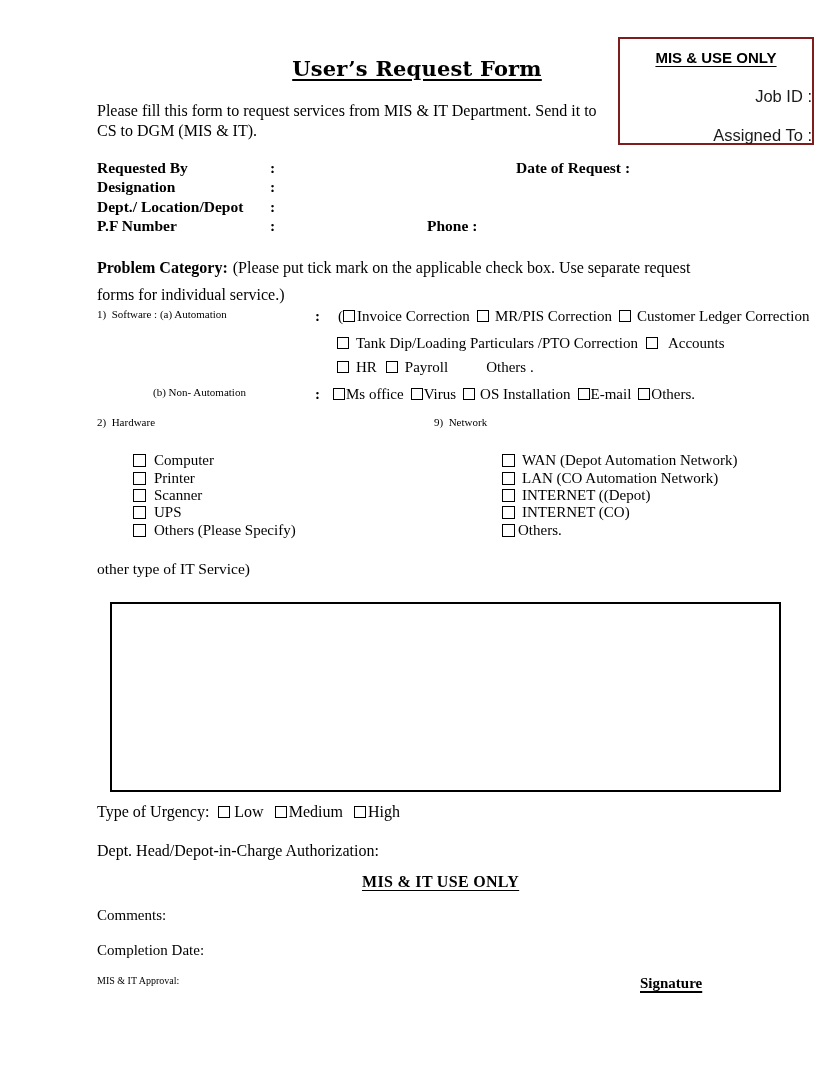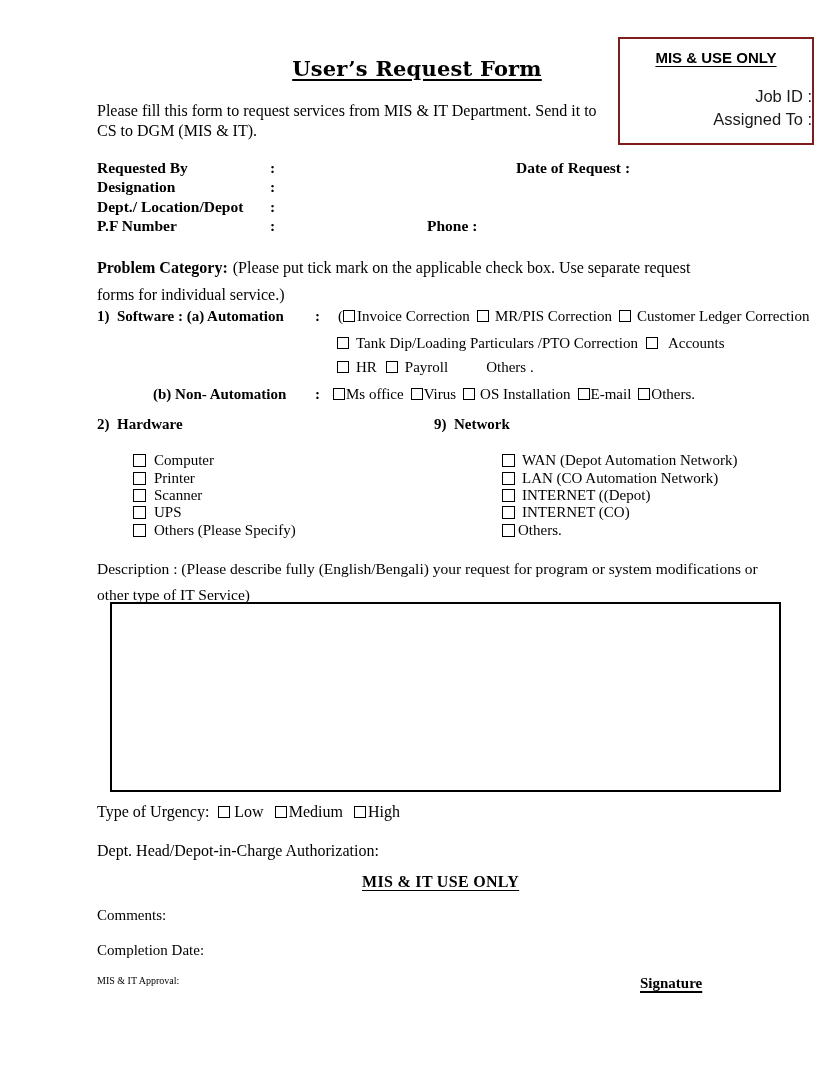--- a/index.html
+++ b/index.html
@@ -16,21 +16,21 @@
   .mis-box {
     position:absolute; left:618px; top:37px; width:192px; height:104px;
     border:2px solid #7f1d1d; font-family:"Liberation Sans", sans-serif;
   }
   .mis-box-title {
     text-align:center; font-weight:bold; font-size:15px; margin-top:10px;
     text-decoration:underline; text-underline-offset:3px;
   }
   .mis-box-line {font-size:16.5px; margin:0 0 0 10px; color:#1a1a1a;text-align:right;}
   .mis-box-line.first {margin-top:21px;}
-  .mis-box-line.second {margin-top:4px;}
+  .mis-box-line.second {margin-top:20px;}
 
   
   .form-title {
     position:absolute; left:0; right:0; top:56px; text-align:center;
     font-family:"DejaVu Serif", serif; font-size:21px; font-weight:bold;
     text-decoration:underline; text-underline-offset:3px; text-decoration-thickness:2px;
     letter-spacing:0.2px;
   }
 
   .intro {position:absolute; left:97px; top:101px; width:525px; font-size:16px; line-height:20px;}
@@ -45,21 +45,21 @@
   .problem {position:absolute; left:97px; top:254px; width:660px; font-size:16px; line-height:27px;}
   .problem .b {margin-right:5px;}
 
   
   .cb {
     display:inline-block; width:10px; height:10px; border:1.7px solid #000;
     vertical-align:-1px; background:#fff;
   }
 
   .abs-row {position:absolute; left:0; right:0; height:22px; font-size:15px;}
-  .abs-row .lbl {position:absolute; font-weight:bold; font-size:15px;}
+  .abs-row .lbl {position:absolute; font-weight:normal; font-size:11px;}
   .abs-row .colon {position:absolute; left:315px; font-weight:bold;}
   .abs-row .content {position:absolute; white-space:pre;}
 
   .sw1 {top:308px;} .sw2 {top:335px;} .sw3 {top:359px;} .sw4 {top:386px;}
   .hwnet {top:416px; font-size:15.5px;padding-left:37px;}
 
   .cb-list {position:absolute; font-size:15px;}
   .cb-item {display:flex; align-items:center; height:17.4px;}
   .cb-item .cb {flex:0 0 auto; width:11px; height:11px; margin-right:8px;}
   .hw-list {left:133px; top:452px;}
@@ -197,21 +197,20 @@
         <span class="cb"></span>
         <span>INTERNET (CO)</span>
       </div>
     <div class="cb-item">
         <span class="cb" style="margin-right:3px;"></span>
         <span>Others.</span>
       </div>
   </div>
 
   <div class="desc">
-    <div>Description : (Please describe fully (English/Bengali) your request for program or system modifications or</div>
     <div>other type of IT Service)</div>
   </div>
   <div class="desc-box"></div>
 
   <div class="urgency">
     <span>Type of Urgency:</span><span class="cb"></span><span>Low</span><span class="cb tight"></span><span>Medium</span><span class="cb tight"></span><span>High</span>
   </div>
 
   <div class="auth">Dept. Head/Depot-in-Charge Authorization:</div>
 

